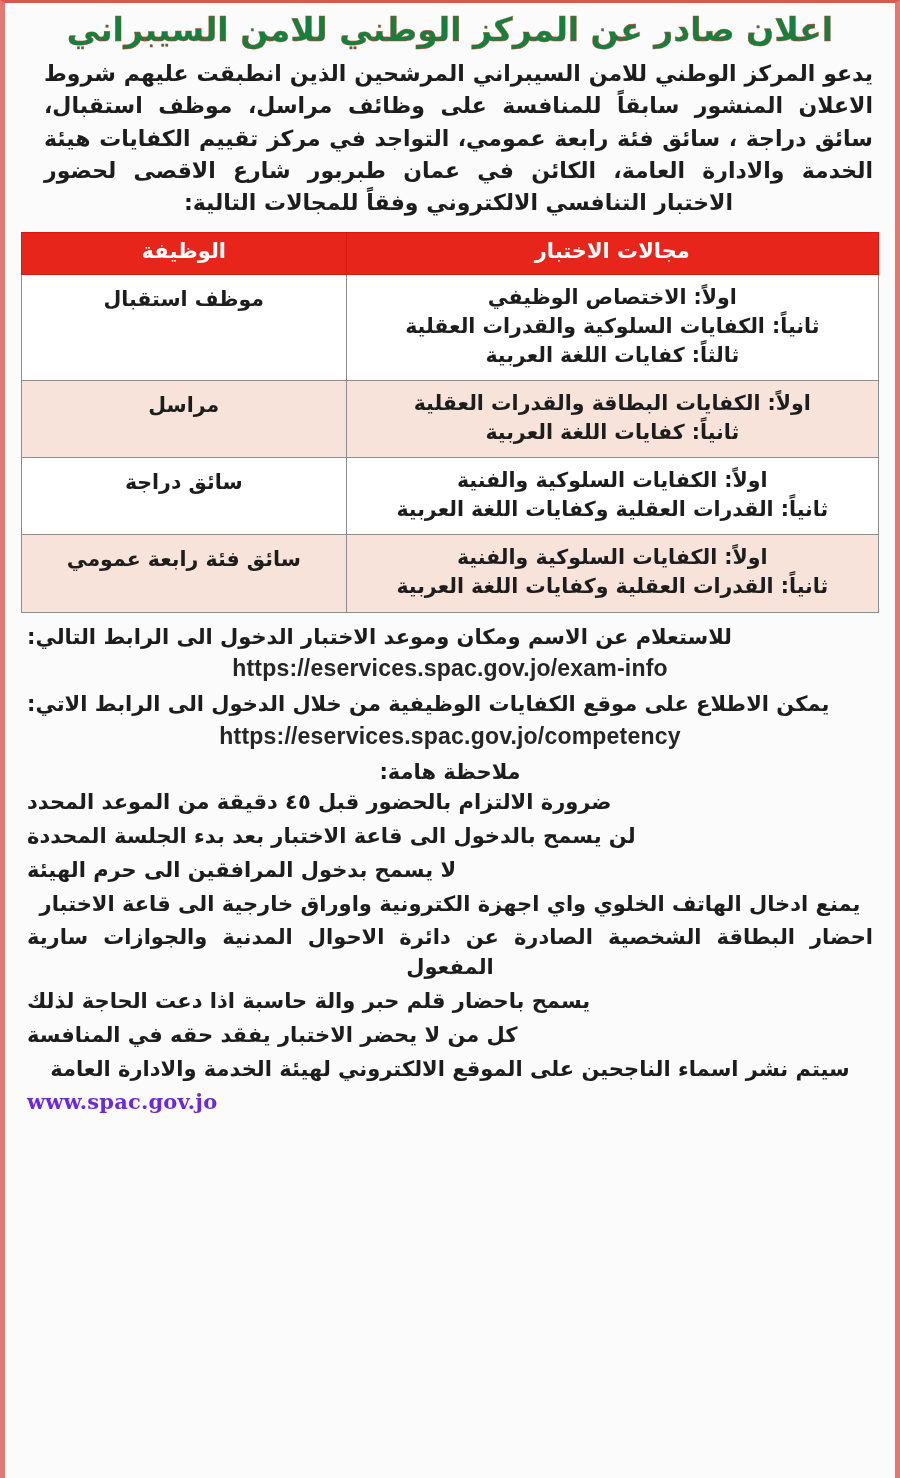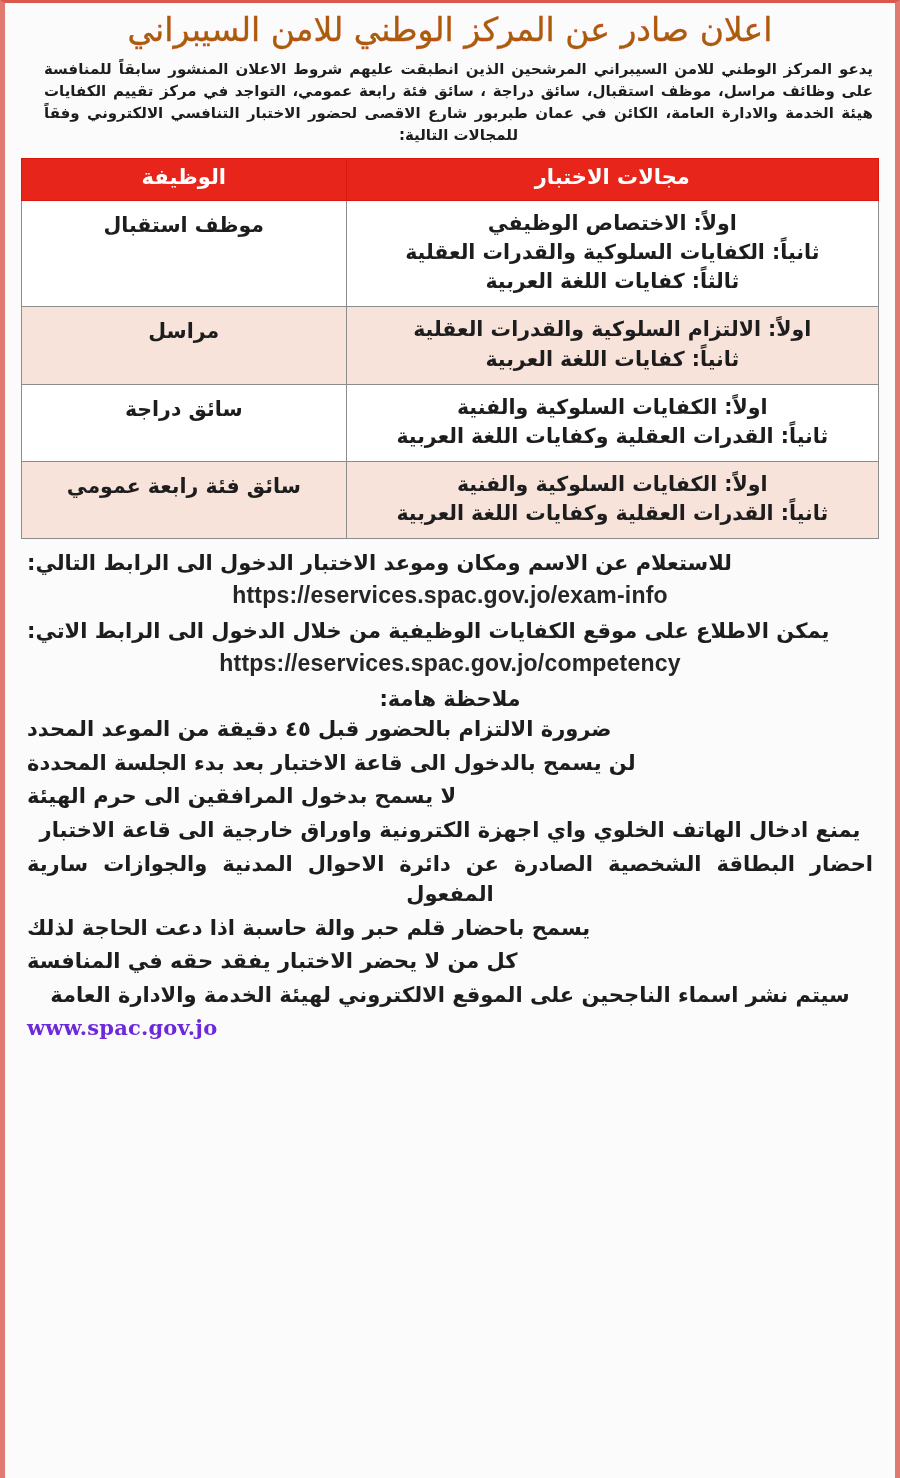--- a/index.html
+++ b/index.html
@@ -23,35 +23,35 @@
     background: #fbfbfc;
     border-left: 5px solid #e0796f;
     border-right: 5px solid #e0796f;
     border-top: 3px solid #d9594e;
     padding: 4px 16px 0 16px;
     direction: rtl;
   }
 
   
   .title {
-    color: #a16207;
+    color: #15803d;
     font-size: 33px;
-    font-weight: normal;
+    font-weight: bold;
     text-align: center;
     line-height: 1.18;
     letter-spacing: -0.4px;
     padding: 4px 4px 2px 4px;
     margin: 0;
     -webkit-text-stroke: 0.35px #e03a28;
   }
 
   
   .intro {
     color: #1d1d1d;
-    font-size: 15px;
+    font-size: 22px;
     font-weight: bold;
     line-height: 1.47;
     text-align: justify;
     text-align-last: center;
     margin: 6px 6px 0 23px;
     letter-spacing: -0.3px;
   }
 
   
   .exam-table {
@@ -171,21 +171,21 @@
       <tr class="plain">
         <td class="fields">
           <span class="fields-line">اولاً: الاختصاص الوظيفي</span>
           <span class="fields-line">ثانياً: الكفايات السلوكية والقدرات العقلية</span>
           <span class="fields-line">ثالثاً: كفايات اللغة العربية</span>
         </td>
         <td class="job">موظف استقبال</td>
       </tr>
       <tr class="alt">
         <td class="fields">
-          <span class="fields-line">اولاً: الالتزام السلوكية والقدرات العقلية</span>
+          <span class="fields-line">اولاً: الكفايات البطاقة والقدرات العقلية</span>
           <span class="fields-line">ثانياً: كفايات اللغة العربية</span>
         </td>
         <td class="job">مراسل</td>
       </tr>
       <tr class="plain">
         <td class="fields">
           <span class="fields-line">اولاً: الكفايات السلوكية والفنية</span>
           <span class="fields-line">ثانياً: القدرات العقلية وكفايات اللغة العربية</span>
         </td>
         <td class="job">سائق دراجة</td>

